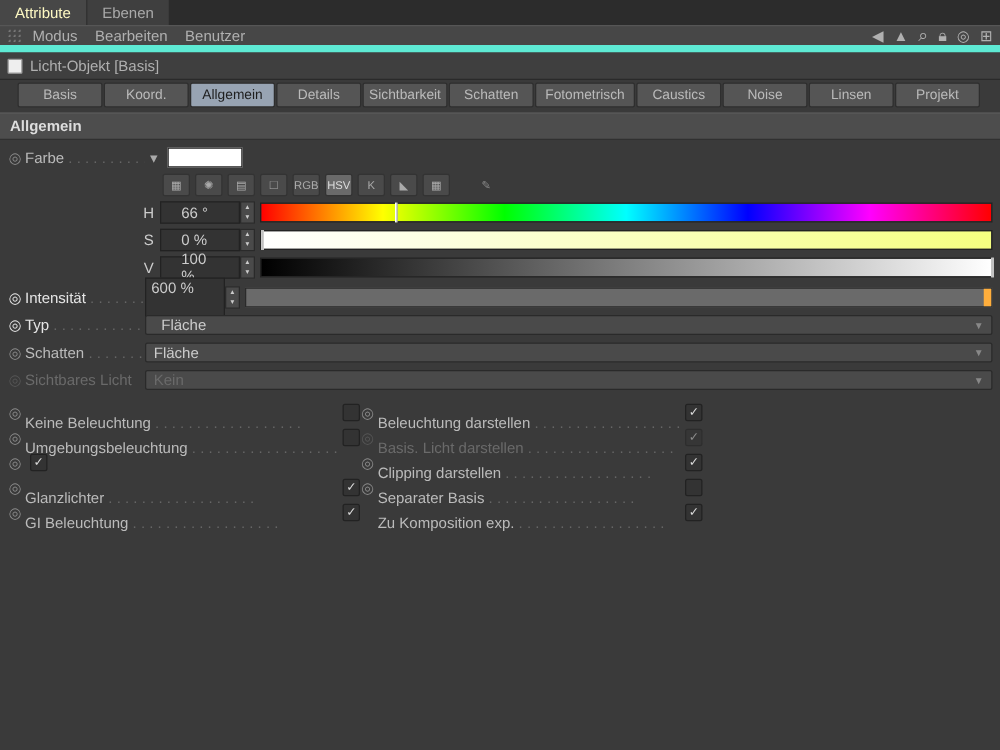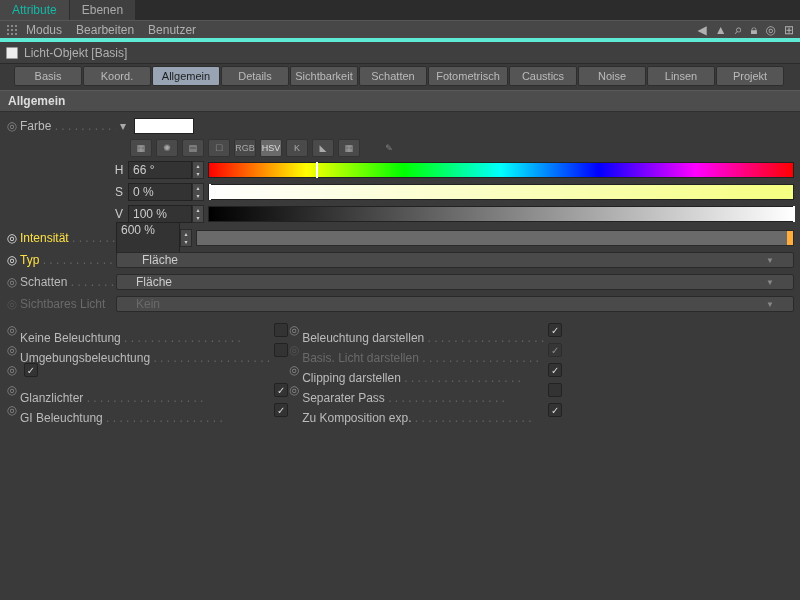--- a/index.html
+++ b/index.html
@@ -1,67 +1,67 @@
 <!DOCTYPE html>
 <html><head>
 <meta charset="utf-8">
 <style>
   * { box-sizing: border-box; margin: 0; padding: 0; font-family: -apple-system, Helvetica, Arial, sans-serif; }
   body { background: #3a3a3a; color: #b0b0b0; font-size: 12px; width: 800px; height: 600px; overflow: hidden; }
   
   .top-tabs { display: flex; background: #2c2c2c; height: 20px; }
   .top-tab { padding: 3px 12px; background: #3f3f3f; color: #aaa; cursor: pointer; border-right: 1px solid #2c2c2c; }
-  .top-tab.active { background: #474747; color: #14b8a6; text-align: center; }
-  
-  .menu-bar { display: flex; align-items: center; background: #474747; height: 22px; padding: 0 6px; border-bottom: 4px solid #5eead4; border-top: 1px solid #565656; }
+  .top-tab.active { background: #474747; color: #fef9c3; text-align: center; }
+  
+  .menu-bar { display: flex; align-items: center; background: #474747; height: 22px; padding: 0 6px; border-bottom: 6px solid #5eead4; border-top: 1px solid #565656; }
   .menu-bar .menu-item { margin-right: 14px; color: #b0b0b0; cursor: pointer; }
   .menu-bar .spacer { flex: 1; }
   .menu-bar .icon { margin-left: 8px; color: #b0b0b0; cursor: pointer; }
   .grid-icon { width:12px; height:12px; display:inline-block; margin-right:8px; background-image: radial-gradient(circle, #888 0.8px, transparent 0.8px); background-size: 4px 4px; }
   
   .object-row { display: flex; align-items: center; background: #3f3f3f; height: 22px; padding: 0 6px; border-bottom: 1px solid #2a2a2a; }
   .obj-icon { width:12px; height:12px; background: #eee; border: 1px solid #999; margin-right: 6px; border-radius: 1px; }
   
   .tab-strip { display: flex; flex-wrap: wrap; background: #3a3a3a; padding: 2px 4px 0 14px; }
   .tab { width: 68px; text-align: center; padding: 3px 4px; margin: 0 1px 2px 0; background: #555; color: #bbb; font-size: 11px; border: 1px solid #2e2e2e; border-radius: 2px; cursor: pointer; }
   .tab.active { background: #98a4b3; color: #1e1e1e; }
   
   .group-header { background: #4d4d4d; padding: 3px 8px; color: #ddd; font-weight: bold; font-size: 12px; border-top: 1px solid #5a5a5a; border-bottom: 1px solid #303030; margin-top: 2px; }
   
   .content { padding: 4px 6px; }
   .row { display: flex; align-items: center; height: 20px; margin-bottom: 2px; }
   .anim { width:12px; text-align:center; color:#888; margin-right:2px; cursor:pointer; }
   .anim.on { color:#e0e0e0; }
   .label { width: 96px; color: #bbb; white-space: nowrap; overflow: hidden; position: relative; }
-  .label.orange { color: #fde047; }
+  .label.orange { color: #e5e5e5; }
   .label::after { content: " . . . . . . . . . . . . . . . . . . . ."; color: #666; }
   .label.nodots::after { content: ""; }
   .swatch { width: 60px; height: 16px; background: #fff; border: 1px solid #222; cursor:pointer; }
   .disclosure { width:10px; color:#aaa; margin: 0 4px; cursor:pointer; }
   
   .picker-icons { display:flex; margin-left:124px; }
   .pi { width:22px; height:18px; margin-right:4px; background:#4a4a4a; border:1px solid #333; border-radius:2px; display:flex;align-items:center;justify-content:center; font-size:9px; color:#aaa; cursor:pointer; }
   .pi.active { background:#6a6a6a; color:#ddd; }
   
   .hsv-row { display:flex; align-items:center; height:20px; margin-bottom:2px; }
   .hsv-label { width:18px; text-align:center; color:#ccc; margin-left:104px;}
-  .hsv-val { width:64px; height:18px; background:#333; border:1px solid #222; padding:0 4px; color:#ccc; display:flex; align-items:center; }
+  .hsv-val { width:64px; height:18px; background:#333; border:1px solid #222; padding:0 16px; color:#ccc; display:flex; align-items:center; }
   .spin { width:12px; height:18px; background:#4a4a4a; border:1px solid #2a2a2a; display:flex; flex-direction:column; cursor:pointer; margin-right:4px;}
   .spin div { flex:1; font-size:6px; color:#ccc; text-align:center; line-height:8px;}
   .slider { flex:1; height:16px; border:1px solid #222; position:relative; cursor:pointer; }
   .hue-grad { background: linear-gradient(to right, #ff0000, #ffff00, #00ff00, #00ffff, #0000ff, #ff00ff, #ff0000); }
   .sat-grad { background: linear-gradient(to right, #ffffff, #f5ff80); }
   .val-grad { background: linear-gradient(to right, #000000, #ffffff); }
   .slider-marker { position:absolute; top:-1px; bottom:-1px; width:2px; background:#000; border-left:1px solid #fff; border-right:1px solid #fff; }
   
   .num-input { width:64px; height:32px; background:#333; border:1px solid #222; padding:0 4px; color:#ccc; }
   .intensity-bar { flex:1; height:16px; background:#6a6a6a; border:1px solid #2a2a2a; position:relative; }
   .intensity-marker { position:absolute; right:0; top:0; bottom:0; width:6px; background:#ffae3c; }
   
-  .dropdown { flex:1; height:16px; background:#4a4a4a; border:1px solid #2a2a2a; padding:0 19px; color:#ccc; display:flex; align-items:center; justify-content:space-between; cursor:pointer; border-radius:2px; }
+  .dropdown { flex:1; height:16px; background:#4a4a4a; border:1px solid #2a2a2a; padding:0 6px; color:#ccc; display:flex; align-items:center; justify-content:space-between; cursor:pointer; border-radius:2px; }
   .dropdown.disabled { color:#6a6a6a; }
   .dropdown .arrow { font-size:8px; color:#888; }
   .dd-icon { width:12px; height:10px; background:#ddd; border-radius:1px; margin-right:6px; }
   
   .check-grid { display:flex; margin-top:6px; }
   .col { flex:0 0 200px; }
   .chk-row { display:flex; align-items:center; height:20px; }
   .chk-label { flex:1; color:#bbb; position:relative; overflow:hidden; white-space:nowrap;margin-top:16px; }
   .chk-label.disabled { color:#6a6a6a; }
   .chk-label::after { content:" . . . . . . . . . . . . . . . . . ."; color:#666; }
@@ -242,21 +242,21 @@
           <span class="chk-label disabled">Basis. Licht darstellen</span>
           <span class="chk" style="opacity: 0.5;">✓</span>
         </div>
         <div class="chk-row">
           <span class="anim">◎</span>
           <span class="chk-label">Clipping darstellen</span>
           <span class="chk">✓</span>
         </div>
         <div class="chk-row">
           <span class="anim">◎</span>
-          <span class="chk-label">Separater Pass</span>
+          <span class="chk-label">Separater Basis</span>
           <span class="chk"></span>
         </div>
         <div class="chk-row">
           <span class="anim"></span>
           <span class="chk-label">Zu Komposition exp.</span>
           <span class="chk">✓</span>
         </div>
       </div>
   </div>
 </div>

